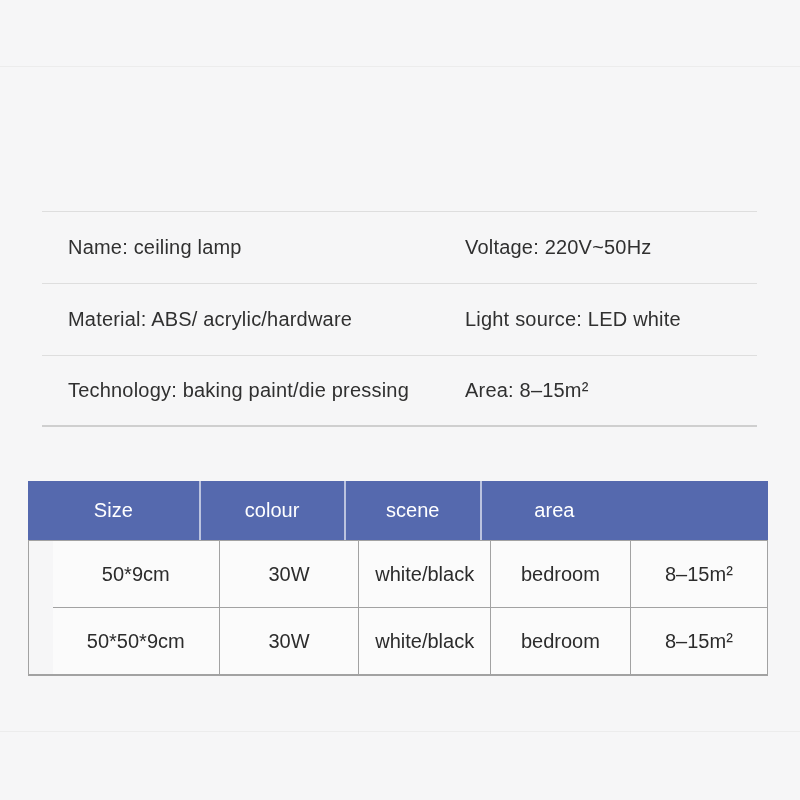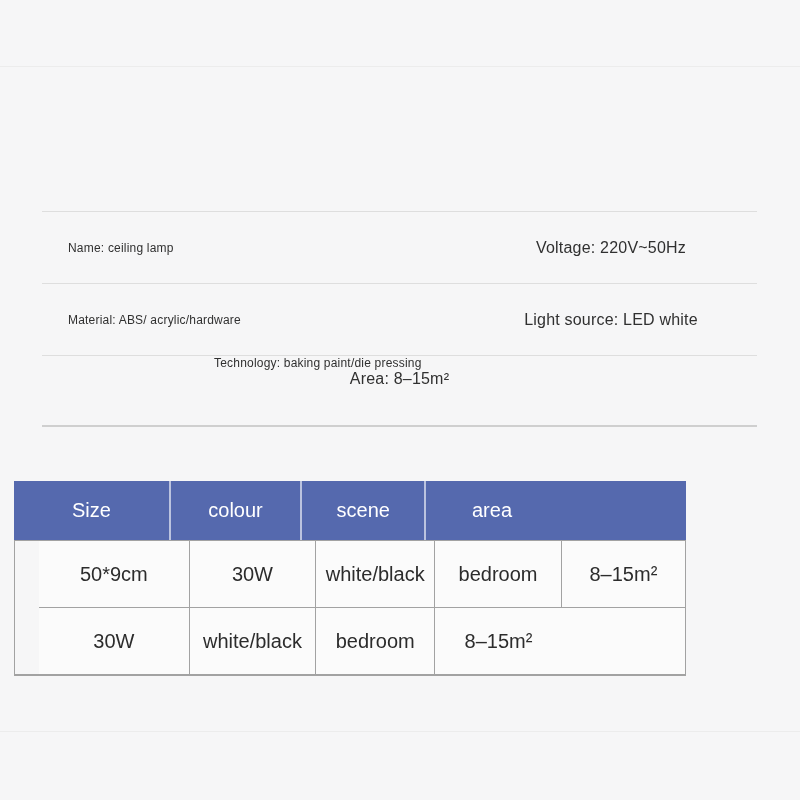--- a/index.html
+++ b/index.html
@@ -23,39 +23,38 @@
     position: absolute;
     left: 42px; top: 211px; width: 715px;
   }
   .spec-row {
     display: flex;
     align-items: center;
     height: 72px;
     border-top: 1px solid var(--spec-line, #dedede);
     box-sizing: border-box;
   }
-  .spec-row:last-child { border-bottom: 2px solid #cfcfcf; flex-direction: column; }
+  .spec-row:last-child { border-bottom: 2px solid #cfcfcf; }
   .spec-left {
     box-sizing: border-box;
     width: 423px;
     padding-left: 26px;
-    font-size: 12px;
+    font-size: 20px;
     letter-spacing: 0.2px;
   }
   .spec-right {
     flex: 1;
-    font-size: 16px;
+    font-size: 20px;
     letter-spacing: 0.2px;
-    text-align: center;
   }
 
   
   .spec-table {
     position: absolute;
-    left: 14px; top: 481px; width: 672px;
+    left: 28px; top: 481px; width: 740px;
   }
   .thead {
     display: grid;
     grid-template-columns: 181fr 152fr 143fr 152fr 148fr;
     height: 59px;
     background: var(--table-header-bg, #5569ae);
   }
   .th {
     display: flex; align-items: center; justify-content: center;
     color: var(--table-header-text, #ffffff);
@@ -115,20 +114,21 @@
   </div>
   <div class="tbody">
     <div class="tr">
       <div class="td">50*9cm</div>
       <div class="td">30W</div>
       <div class="td">white/black</div>
       <div class="td">bedroom</div>
       <div class="td">8–15m²</div>
     </div>
     <div class="tr">
+      <div class="td">50*50*9cm</div>
       <div class="td">30W</div>
       <div class="td">white/black</div>
       <div class="td">bedroom</div>
       <div class="td">8–15m²</div>
     </div>
   </div>
 </section>
 
 <div class="section-line bottom"></div>
 

